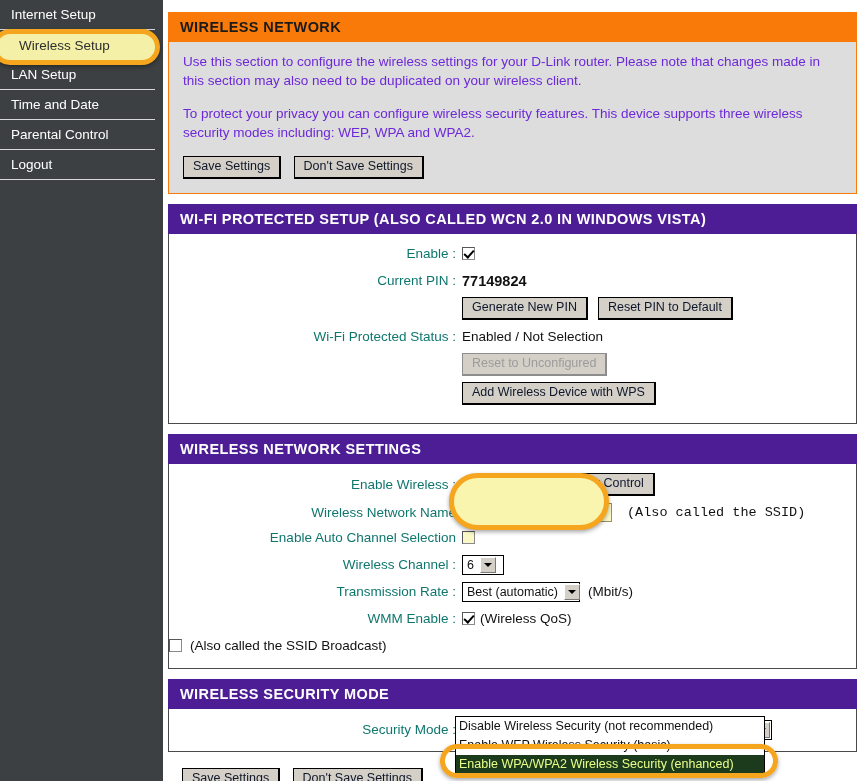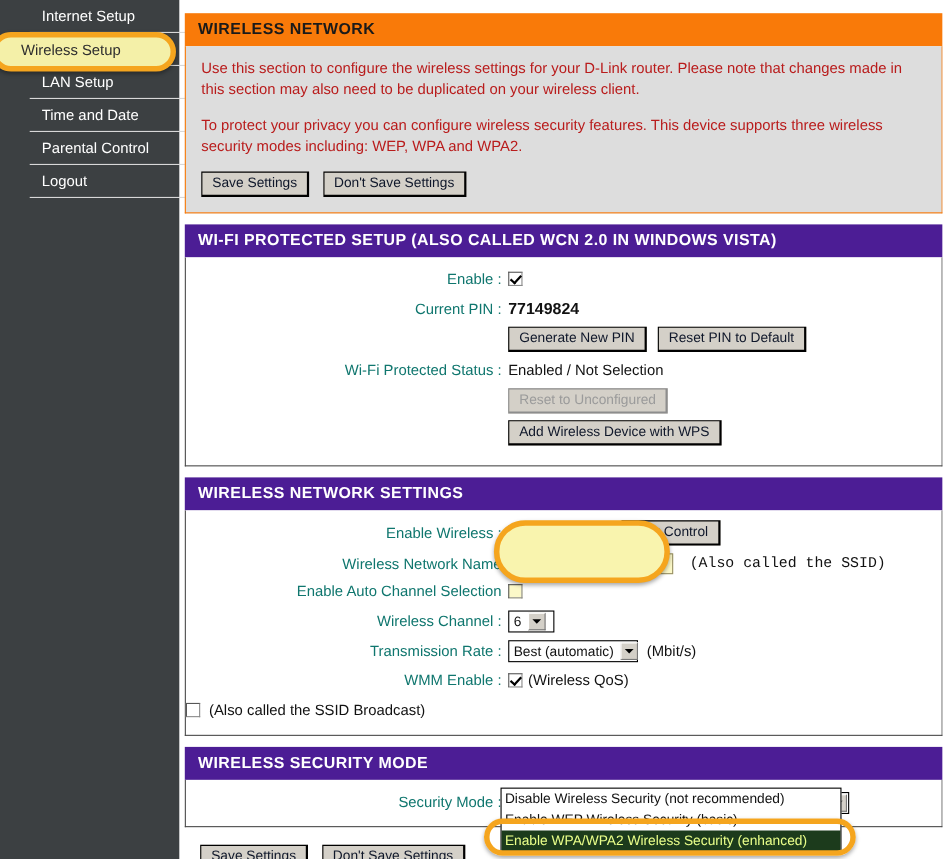--- a/index.html
+++ b/index.html
@@ -30,21 +30,20 @@
     position: relative;
     height: 30px;
     line-height: 30px;
     color: #ffffff;
     font-size: 13.5px;
     padding-left: 11px;
     box-sizing: border-box;
     border-bottom: 1px solid #d8d8d8;
     width: 155px;
     white-space: nowrap;
-    margin-left: 27px;
   }
   .nav-item.first { border-top: none; }
 
   
   .ring {
     position: absolute;
     border: 5px solid #f5a51e;
     background: #f6f3b0;
     border-radius: 999px;
     box-sizing: border-box;
@@ -106,21 +105,21 @@
     box-sizing: border-box;
   }
   .panel-body.gray {
     background: #dddddd;
     border: 1px solid #f97a09;
     border-top: none;
   }
 
   .intro-p {
     font-size: 13.5px;
-    color: #b91c1c;
+    color: #6d28d9;
     line-height: 19px;
     margin: 0;
     padding: 10px 14px 0 14px;
   }
   .intro-p.second { padding-top: 14px; }
 
   
   .btn {
     display: inline-block;
     background: #d4d0c8;

